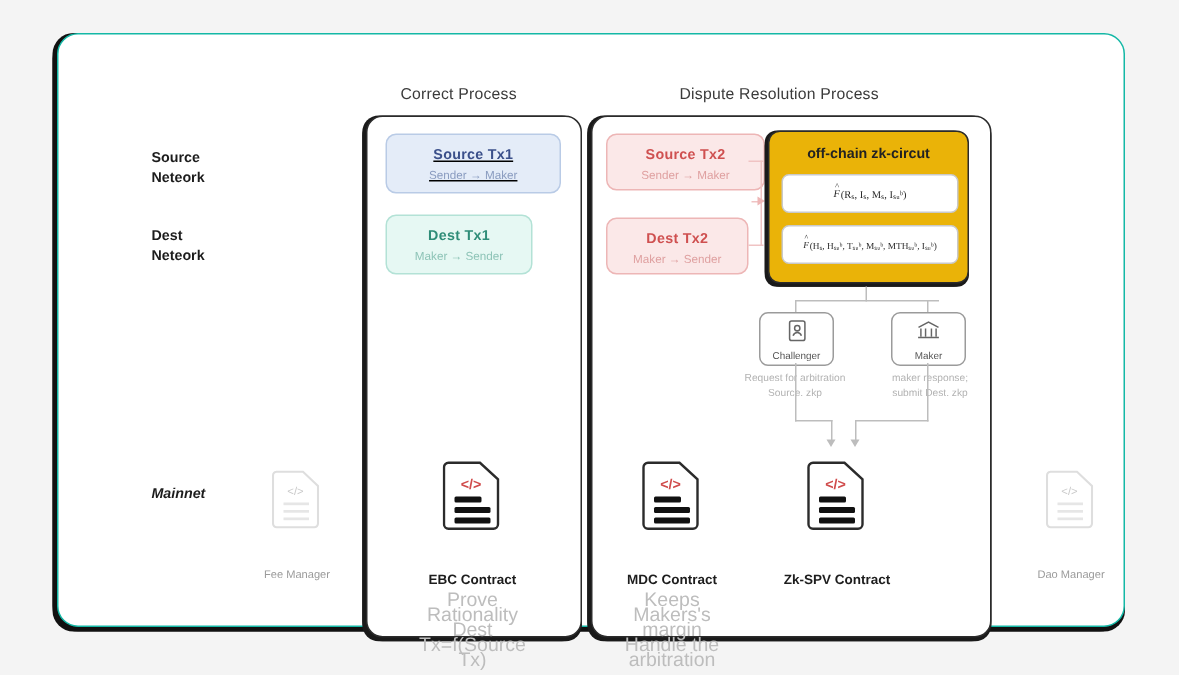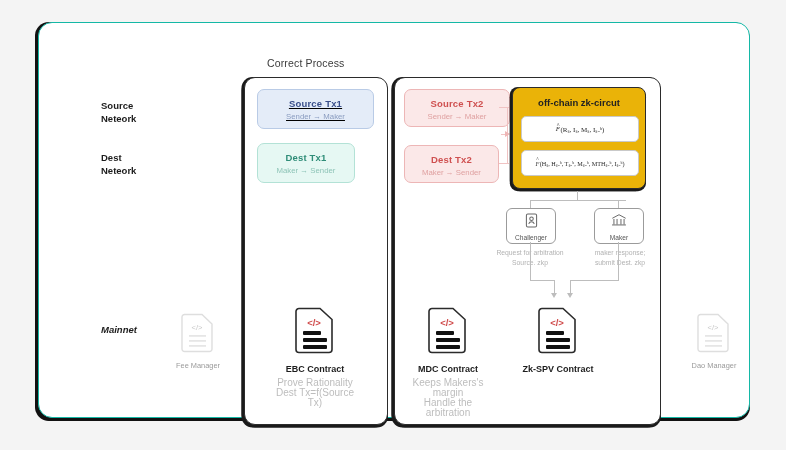--- a/index.html
+++ b/index.html
@@ -147,24 +147,24 @@
     font-size: 6.8px; color: #b2b2b2; line-height: 10px;
     text-align: center; white-space: pre-line; width: 96px;
   }
   #cap-challenger { left: 443px; top: 225px; }
   #cap-maker      { left: 533px; top: 225px; }
 
   
   .doc-node { position: absolute; text-align: center; }
   .doc-node .dname {
     font-size: 9px; font-weight: bold; color: #1d1d1d;
-    margin-top: 4px; white-space: nowrap;
+    margin-top: 20px; white-space: nowrap;
   }
   .doc-node .ddesc {
-    font-size: 10px; color: #bdbdbd; line-height: 10px;
+    font-size: 13px; color: #bdbdbd; line-height: 10px;
     margin-top: 4px; white-space: pre-line; text-align: center;
   }
   .doc-node.muted .dname { font-size: 7.4px; font-weight: normal; color: #9a9a9a; }
 
   #doc-fee   { left: 118px; top: 288px; width: 82px; }
   #doc-ebc   { left: 235px; top: 283px; width: 82px; }
   #doc-mdc   { left: 368px; top: 283px; width: 82px; }
   #doc-spv   { left: 478px; top: 283px; width: 82px; }
   #doc-dao   { left: 634px; top: 288px; width: 82px; }
 
@@ -184,20 +184,21 @@
     border-bottom: 3.5px solid transparent;
     border-left: 5px solid #eeb6b6;
   }
 </style>
 </head>
 <body>
 
 <div id="card">
 
   <div class="col-title" id="title-correct">Correct Process</div>
+  <div class="col-title" id="title-dispute">Dispute Resolution Process</div>
 
   <div class="row-label" id="lab-source">Source
 Neteork</div>
   <div class="row-label" id="lab-dest">Dest
 Neteork</div>
   <div class="row-label" id="lab-mainnet">Mainnet</div>
 
   <div class="panel" id="panel-correct"></div>
   <div class="panel" id="panel-dispute"></div>
 

